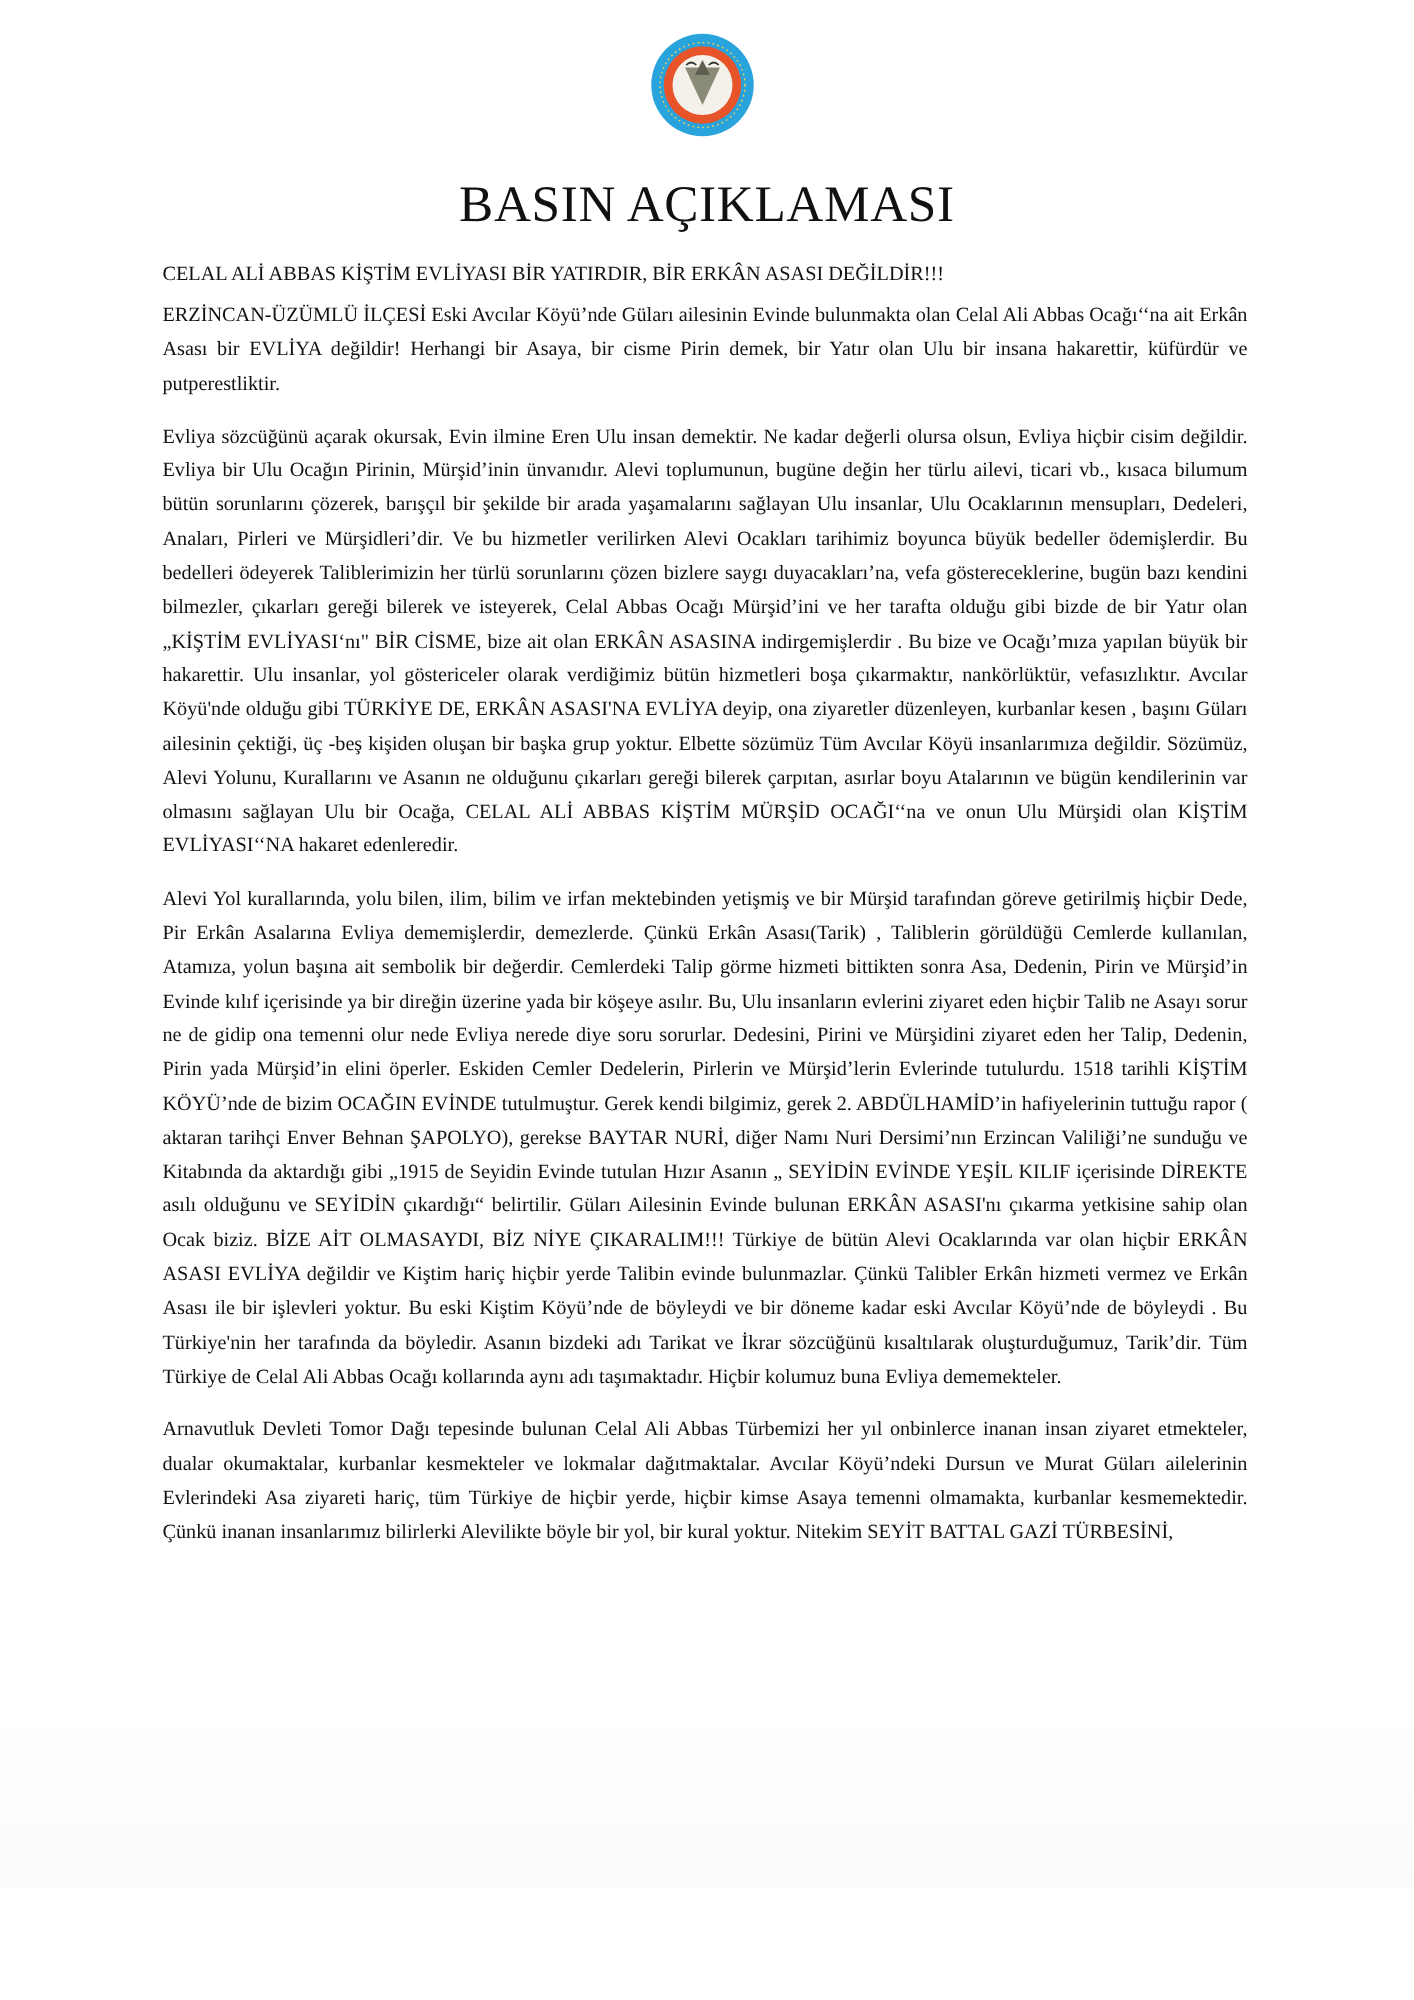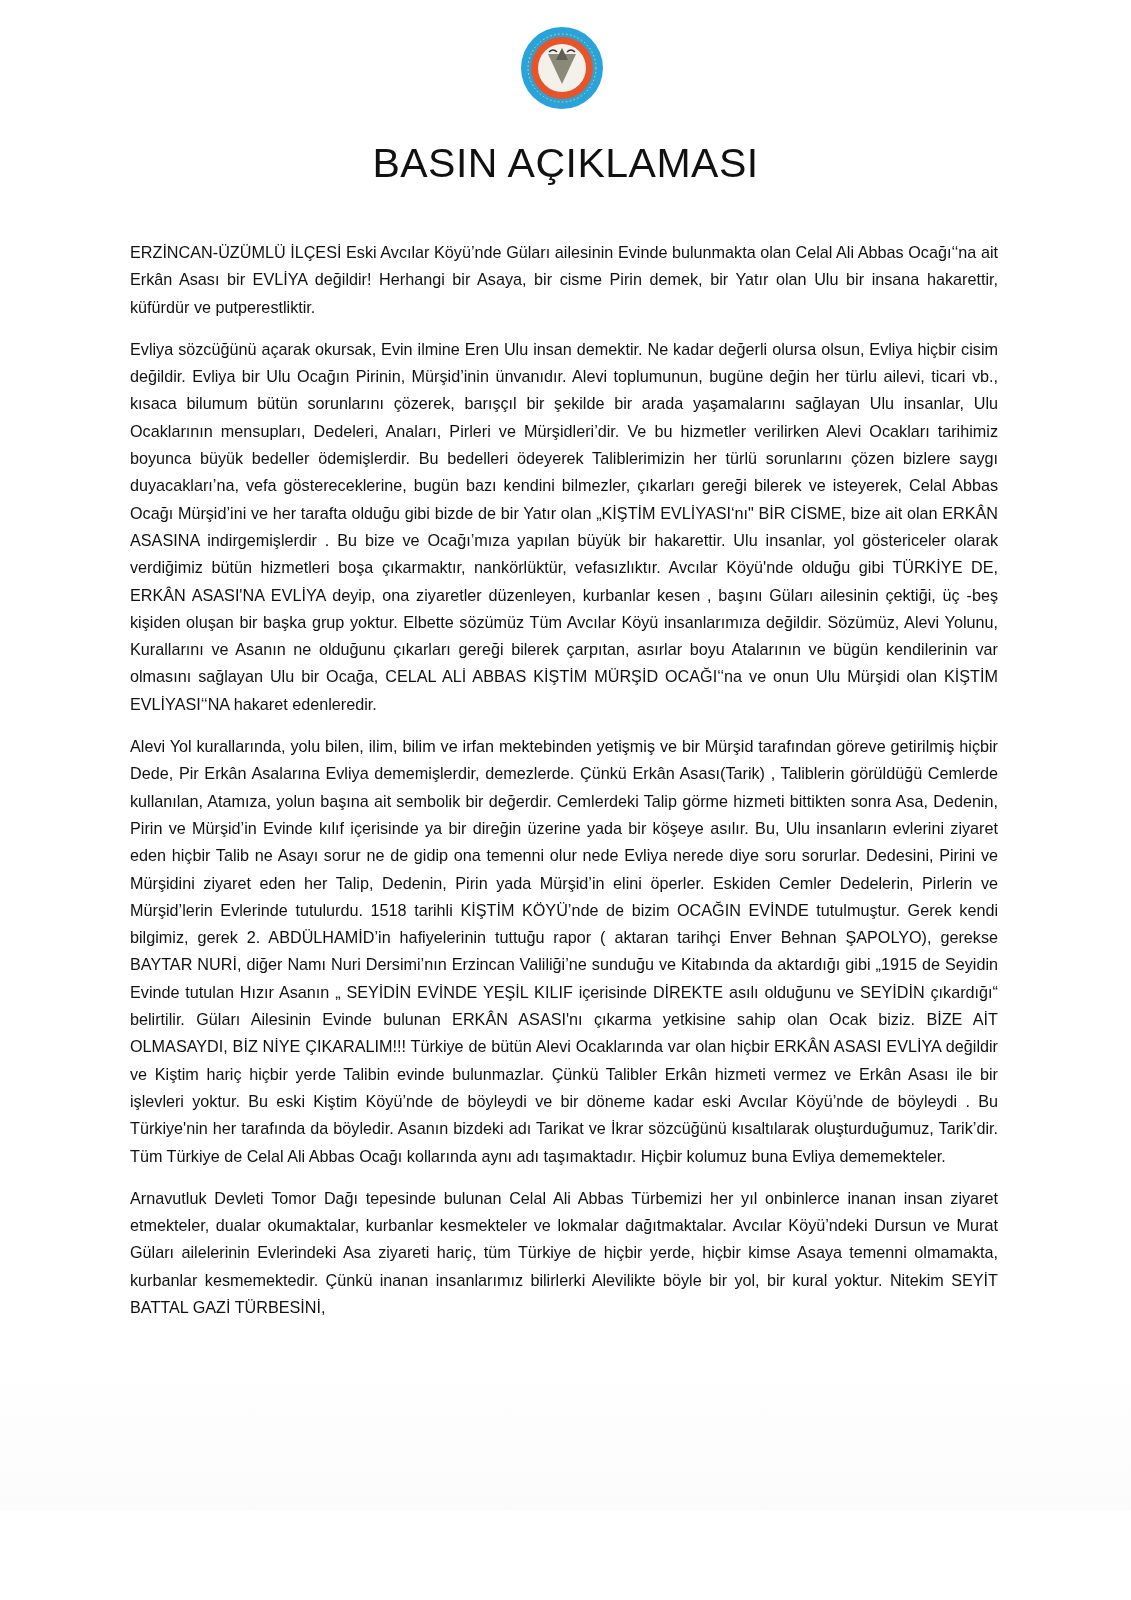--- a/index.html
+++ b/index.html
@@ -14,20 +14,21 @@
       position: relative;
       font-family: "Liberation Sans", "DejaVu Sans", sans-serif;
       color: #111111;
     }
     .page {
       position: absolute;
       left: 0; top: 0;
       width: 1131px;
       height: 1510px;
       background: linear-gradient(180deg, #ffffff 0%, #ffffff 90%, #fbfbfb 100%);
+      font-family: Liberation Serif, serif;
     }
     .logo {
       position: absolute;
       left: 520px;
       top: 26px;
       width: 84px;
       height: 84px;
     }
     .title {
       position: absolute;
@@ -81,20 +82,21 @@
       <polygon points="28,28 56,28 42,58" fill="#8a8a78"></polygon>
       <polygon points="36,34 42,22 48,34" fill="#5e5e52"></polygon>
       <path d="M29 26 q4 -4 8 0" stroke="#333" stroke-width="1.4" fill="none"></path>
       <path d="M47 26 q4 -4 8 0" stroke="#333" stroke-width="1.4" fill="none"></path>
       <rect x="34" y="62" width="16" height="3" rx="1" fill="#f4f1ea" opacity="0.8"></rect>
     </svg>
   </div>
 
   <h1 class="title">BASIN AÇIKLAMASI</h1>
 
+  <p class="subtitle">CELAL ALİ ABBAS KİŞTİM EVLİYASI BİR YATIRDIR, BİR ERKÂN ASASI DEĞİLDİR!!!</p>
 
   <div class="body-text">
     <p class="para">ERZİNCAN-ÜZÜMLÜ İLÇESİ  Eski Avcılar Köyü’nde Güları ailesinin Evinde bulunmakta olan Celal Ali Abbas Ocağı‘‘na ait Erkân Asası bir EVLİYA değildir! Herhangi bir Asaya, bir cisme Pirin demek, bir Yatır olan Ulu bir insana hakarettir, küfürdür ve putperestliktir.</p>
     <p class="para">Evliya sözcüğünü açarak okursak, Evin ilmine Eren Ulu insan demektir. Ne kadar değerli olursa olsun, Evliya hiçbir cisim değildir. Evliya bir Ulu Ocağın Pirinin, Mürşid’inin ünvanıdır. Alevi toplumunun, bugüne değin her türlu ailevi, ticari vb., kısaca bilumum bütün sorunlarını çözerek, barışçıl bir şekilde bir arada yaşamalarını sağlayan Ulu insanlar, Ulu Ocaklarının mensupları, Dedeleri, Anaları, Pirleri ve Mürşidleri’dir. Ve bu hizmetler verilirken Alevi Ocakları tarihimiz boyunca büyük bedeller ödemişlerdir. Bu bedelleri ödeyerek Taliblerimizin her türlü sorunlarını çözen bizlere saygı duyacakları’na, vefa göstereceklerine, bugün bazı kendini bilmezler, çıkarları gereği  bilerek ve isteyerek,  Celal Abbas Ocağı Mürşid’ini  ve her tarafta olduğu  gibi bizde de bir Yatır olan „KİŞTİM EVLİYASI‘nı" BİR CİSME, bize ait olan ERKÂN ASASINA indirgemişlerdir . Bu bize ve Ocağı’mıza  yapılan büyük bir hakarettir. Ulu insanlar, yol göstericeler olarak verdiğimiz bütün hizmetleri boşa çıkarmaktır, nankörlüktür, vefasızlıktır.  Avcılar Köyü'nde olduğu gibi    TÜRKİYE DE, ERKÂN ASASI'NA EVLİYA  deyip, ona ziyaretler düzenleyen, kurbanlar kesen , başını Güları ailesinin çektiği, üç -beş kişiden oluşan bir başka grup yoktur. Elbette sözümüz Tüm Avcılar Köyü insanlarımıza değildir. Sözümüz, Alevi Yolunu, Kurallarını  ve Asanın ne olduğunu çıkarları gereği bilerek çarpıtan, asırlar boyu Atalarının ve bügün kendilerinin var olmasını sağlayan Ulu bir Ocağa, CELAL ALİ ABBAS  KİŞTİM MÜRŞİD OCAĞI‘‘na ve onun Ulu Mürşidi olan KİŞTİM EVLİYASI‘‘NA hakaret edenleredir.</p>
     <p class="para">Alevi Yol kurallarında,  yolu bilen, ilim, bilim ve irfan mektebinden yetişmiş ve bir Mürşid tarafından göreve getirilmiş hiçbir Dede, Pir Erkân Asalarına Evliya dememişlerdir, demezlerde. Çünkü  Erkân Asası(Tarik) , Taliblerin görüldüğü Cemlerde kullanılan, Atamıza, yolun başına ait sembolik bir değerdir. Cemlerdeki  Talip görme hizmeti bittikten sonra Asa,  Dedenin, Pirin ve Mürşid’in Evinde  kılıf  içerisinde ya bir direğin üzerine yada bir köşeye asılır. Bu, Ulu insanların evlerini ziyaret eden hiçbir Talib ne Asayı sorur ne de gidip ona temenni olur nede Evliya  nerede diye soru sorurlar. Dedesini, Pirini ve Mürşidini ziyaret eden her Talip, Dedenin, Pirin yada Mürşid’in elini öperler. Eskiden Cemler Dedelerin, Pirlerin ve Mürşid’lerin Evlerinde tutulurdu. 1518 tarihli KİŞTİM KÖYÜ’nde de bizim OCAĞIN   EVİNDE tutulmuştur. Gerek kendi bilgimiz, gerek 2. ABDÜLHAMİD’in hafiyelerinin tuttuğu rapor ( aktaran tarihçi Enver Behnan ŞAPOLYO),  gerekse BAYTAR NURİ, diğer Namı  Nuri Dersimi’nın  Erzincan Valiliği’ne sunduğu ve Kitabında da aktardığı gibi „1915 de Seyidin Evinde tutulan Hızır  Asanın  „ SEYİDİN  EVİNDE YEŞİL KILIF içerisinde DİREKTE asılı olduğunu ve SEYİDİN  çıkardığı“ belirtilir. Güları Ailesinin Evinde bulunan ERKÂN ASASI'nı çıkarma yetkisine sahip olan Ocak biziz. BİZE AİT OLMASAYDI, BİZ NİYE ÇIKARALIM!!! Türkiye de bütün Alevi Ocaklarında var olan hiçbir ERKÂN ASASI EVLİYA değildir ve   Kiştim  hariç hiçbir yerde  Talibin evinde bulunmazlar.  Çünkü Talibler  Erkân  hizmeti vermez ve Erkân  Asası ile bir işlevleri yoktur. Bu eski Kiştim Köyü’nde de böyleydi ve bir döneme kadar eski Avcılar Köyü’nde de böyleydi . Bu Türkiye'nin her tarafında da böyledir. Asanın bizdeki adı Tarikat ve İkrar sözcüğünü kısaltılarak oluşturduğumuz, Tarik’dir. Tüm Türkiye de Celal Ali Abbas Ocağı kollarında aynı adı taşımaktadır. Hiçbir kolumuz buna Evliya dememekteler.</p>
     <p class="para">Arnavutluk Devleti Tomor Dağı tepesinde bulunan Celal Ali Abbas Türbemizi her yıl onbinlerce inanan insan ziyaret etmekteler, dualar okumaktalar, kurbanlar kesmekteler ve lokmalar dağıtmaktalar. Avcılar Köyü’ndeki  Dursun ve Murat Güları ailelerinin Evlerindeki Asa ziyareti hariç, tüm Türkiye  de hiçbir  yerde, hiçbir kimse Asaya temenni olmamakta, kurbanlar kesmemektedir. Çünkü inanan insanlarımız bilirlerki Alevilikte böyle bir yol, bir kural yoktur. Nitekim SEYİT BATTAL GAZİ TÜRBESİNİ,</p>
   </div>
 
 </div>
 

